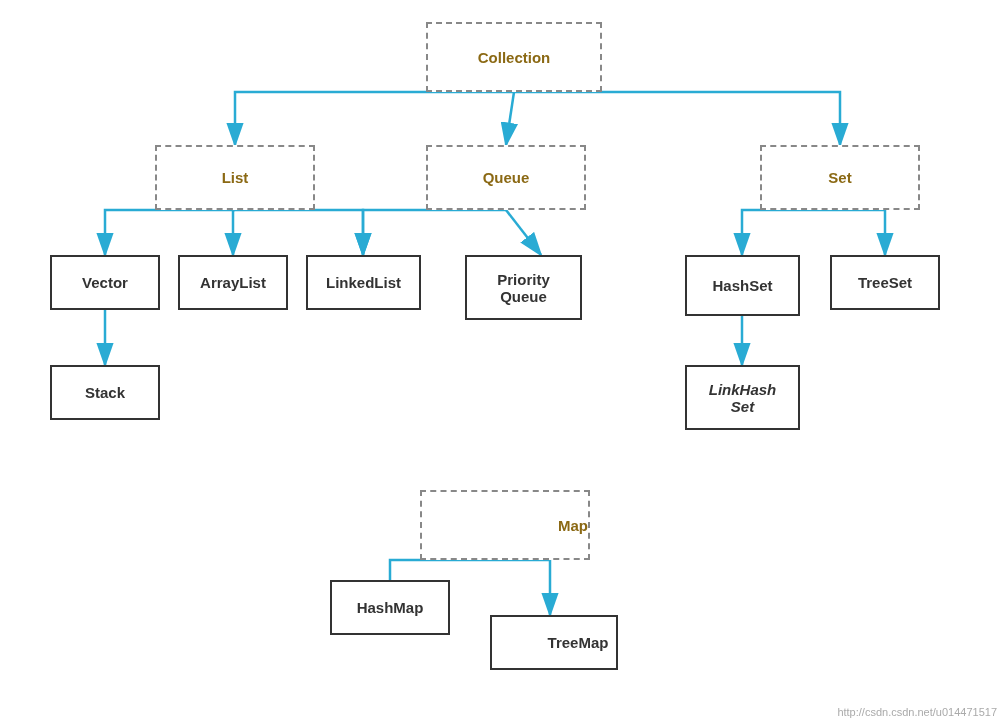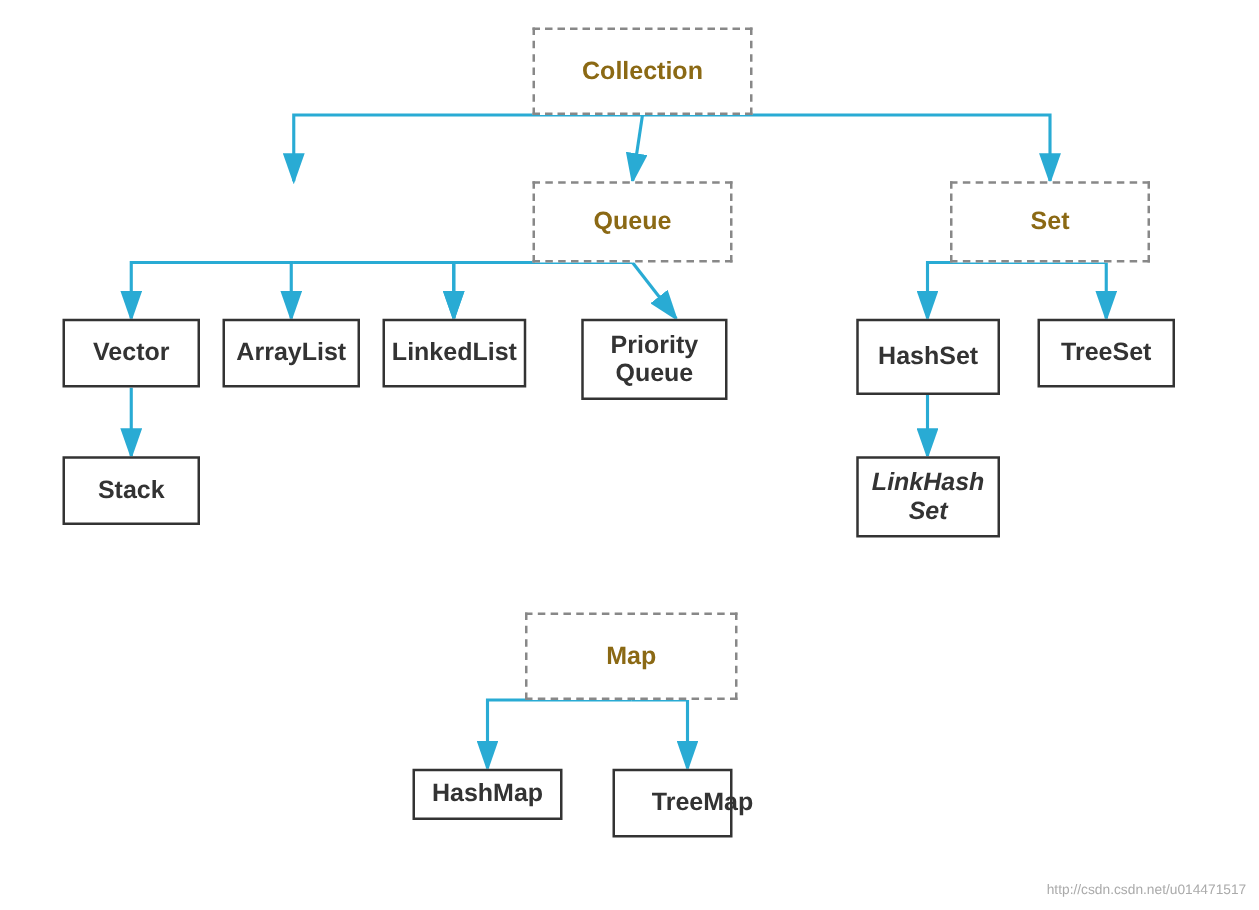--- a/index.html
+++ b/index.html
@@ -15,21 +15,21 @@
       position: relative;
       width: 1007px;
       height: 728px;
     }
     .node {
       position: absolute;
       display: flex;
       align-items: center;
       justify-content: center;
       text-align: center;
-      font-size: 20px;
+      font-size: 15px;
       font-weight: bold;
       background: #ffffff;
     }
     .node-dashed {
       border: 2px dashed #888;
       color: #8B6914;
     }
     .node-solid {
       border: 2px solid #333;
       color: #333;
@@ -91,20 +91,23 @@
 
     <polyline points="505,560 390,560 390,615" fill="none" stroke="#29ABD4" stroke-width="2.5" marker-end="url(#arrowhead)"></polyline>
 
     <polyline points="505,560 550,560 550,615" fill="none" stroke="#29ABD4" stroke-width="2.5" marker-end="url(#arrowhead)"></polyline>
   </svg>
 
   <div class="node node-dashed" style="left:426px; top:22px; width:176px; height:70px;">
     <span>Collection</span>
   </div>
 
+  <div class="node node-dashed" style="left:155px; top:145px; width:160px; height:65px;">
+    <span>List</span>
+  </div>
 
   <div class="node node-dashed" style="left:426px; top:145px; width:160px; height:65px;">
     <span>Queue</span>
   </div>
 
   <div class="node node-dashed" style="left:760px; top:145px; width:160px; height:65px;">
     <span>Set</span>
   </div>
 
   <div class="node node-solid" style="left:50px; top:255px; width:110px; height:55px;">
@@ -132,28 +135,28 @@
   </div>
 
   <div class="node node-solid" style="left:50px; top:365px; width:110px; height:55px;">
     <span>Stack</span>
   </div>
 
   <div class="node node-solid" style="left:685px; top:365px; width:115px; height:65px;font-style:italic;">
     <span>LinkHash<br>Set</span>
   </div>
 
-  <div class="node node-dashed" style="left:420px; top:490px; width:170px; height:70px;">
+  <div class="node node-dashed" style="left:420px; top:490px; width:170px; height:70px;justify-content:flex-end;">
     <span>Map</span>
   </div>
 
-  <div class="node node-solid" style="left:330px; top:615px; width:120px; height:41px;">
+  <div class="node node-solid" style="left:330px; top:580px; width:120px; height:55px;">
     <span>HashMap</span>
   </div>
 
-  <div class="node node-solid" style="left:490px; top:615px; width:96px; height:55px;padding-left:48px;">
+  <div class="node node-solid" style="left:490px; top:615px; width:128px; height:55px;padding-left:48px;">
     <span>TreeMap</span>
   </div>
 
   <div class="watermark">
     <span>http://csdn.csdn.net/u014471517</span>
   </div>
 </div>
 
 </body></html>

